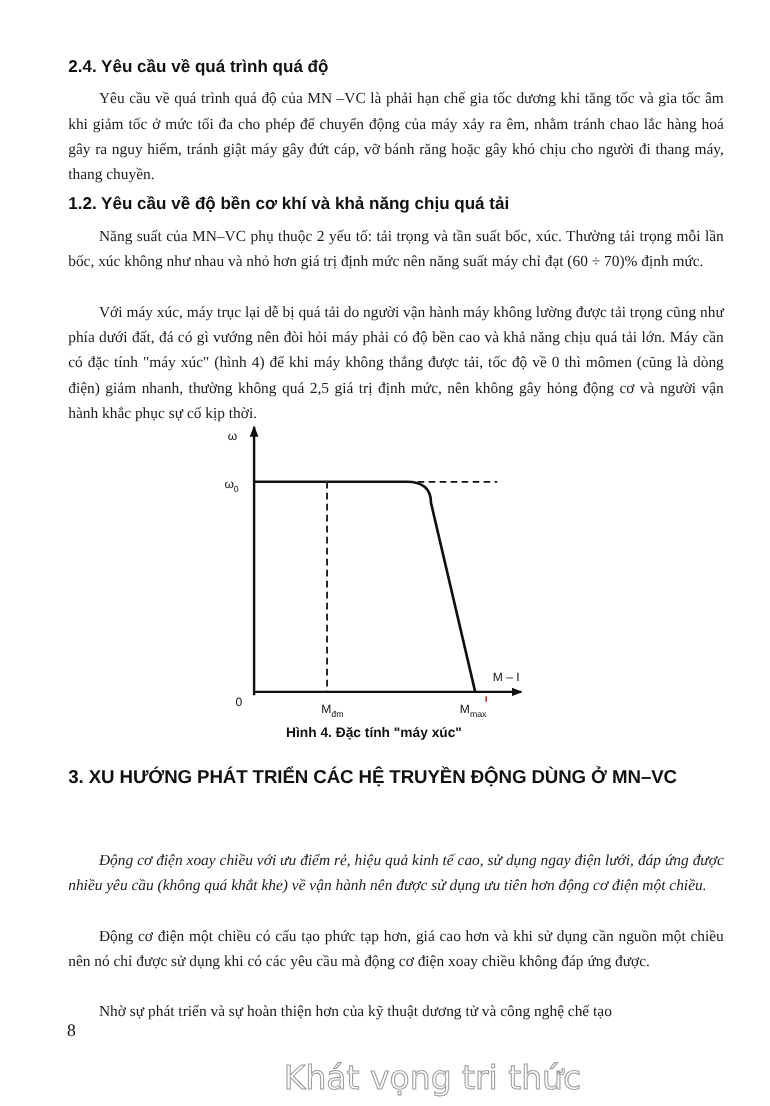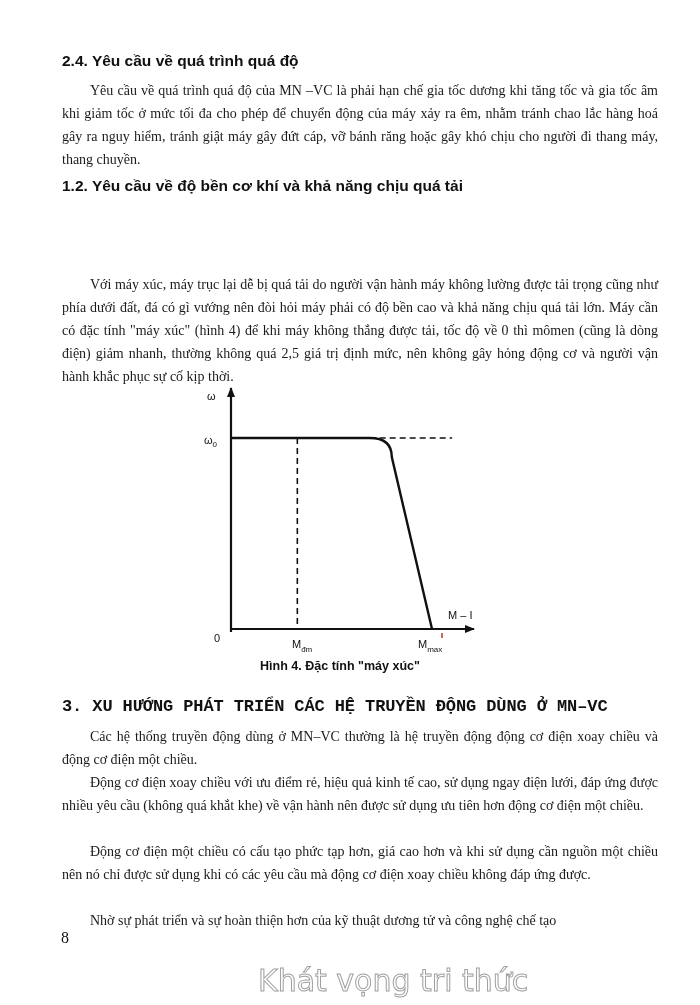--- a/index.html
+++ b/index.html
@@ -1,39 +1,40 @@
 <!DOCTYPE html>
 <html><head>
 <meta charset="utf-8">
 <style>
   html, body { margin: 0; padding: 0; background: #ffffff; }
   body { width: 700px; height: 1005px; position: relative; overflow: hidden; color: #1a1a1a; }
   .page { position: absolute; left: 0; top: 0; width: 688px; height: 1005px; }
   .h2 { position: absolute; left: 62px; font-family: "Liberation Sans", sans-serif; font-weight: bold; font-size: 15.5px; color: #111; white-space: nowrap; }
-  .h1 { position: absolute; left: 62px; font-family: Liberation Mono, monospace; font-weight: bold; font-size: 17px; color: #111; white-space: nowrap; letter-spacing: -0.1px; }
+  .h1 { position: absolute; left: 62px; font-family: Liberation Sans, sans-serif; font-weight: bold; font-size: 17px; color: #111; white-space: nowrap; letter-spacing: -0.1px; }
   .para { position: absolute; left: 62px; width: 596px; font-family: "Liberation Serif", serif; font-size: 14px; line-height: 23px; text-align: justify; text-indent: 28px; color: #1a1a1a; margin: 0; }
   .caption { position: absolute; left: 0; width: 700px; top: 659px; text-align: center; font-family: "Liberation Sans", sans-serif; font-weight: bold; font-size: 12.5px; color: #111; }
   .caption span { display: inline-block; margin-left: -20px; }
   .pagenum { position: absolute; left: 61px; top: 929px; font-family: "Liberation Serif", serif; font-size: 16px; color: #111; }
   .wm-main { position: absolute; left: 158px; top: 878px; font-family: "DejaVu Sans", sans-serif; font-size: 86px; color: transparent; -webkit-text-stroke: 1.2px #9a9a9a; letter-spacing: 1px; white-space: nowrap; }
   .wm-sub { position: absolute; left: 258px; top: 963px; font-family: "DejaVu Sans", sans-serif; font-size: 30px; color: transparent; -webkit-text-stroke: 1px #a0a0a0; white-space: nowrap; text-align: center; }
   svg.fig { position: absolute; left: 0; top: 0; }
   .ax-label { font-family: "Liberation Sans", sans-serif; font-size: 11px; fill: #111; }
   .tick-label { font-family: "Liberation Sans", sans-serif; font-size: 11px; fill: #111; }
   .sub { font-size: 8px; }
 </style>
 </head>
 <body>
 
 <div class="page">
 
   <div class="h2" style="top:52px;">2.4. Yêu cầu về quá trình quá độ</div>
   <p class="para" style="top:79px;">Yêu cầu về quá trình quá độ của MN –VC là phải hạn chế gia tốc dương khi tăng tốc và gia tốc âm khi giảm tốc ở mức tối đa cho phép để chuyển động của máy xảy ra êm, nhằm tránh chao lắc hàng hoá gây ra nguy hiểm, tránh giật máy gây đứt cáp, vỡ bánh răng hoặc gây khó chịu cho người đi thang máy, thang chuyền.</p>
 
   <div class="h2" style="top:177px;">1.2. Yêu cầu về độ bền cơ khí và khả năng chịu quá tải</div>
+  <p class="para" style="top:204px;">Năng suất của MN–VC phụ thuộc 2 yếu tố: tải trọng và tần suất bốc, xúc. Thường tải trọng mỗi lần bốc, xúc không như nhau và nhỏ hơn giá trị định mức nên năng suất máy chỉ đạt (60 ÷ 70)% định mức.</p>
   <p class="para" style="top:273px;">Với máy xúc, máy trục lại dễ bị quá tải do người vận hành máy không lường được tải trọng cũng như phía dưới đất, đá có gì vướng nên đòi hỏi máy phải có độ bền cao và khả năng chịu quá tải lớn. Máy cần có đặc tính "máy xúc" (hình 4) để khi máy không thắng được tải, tốc độ về 0 thì mômen (cũng là dòng điện) giảm nhanh, thường không quá 2,5 giá trị định mức, nên không gây hỏng động cơ và người vận hành khắc phục sự cố kịp thời.</p>
 
   <svg class="fig" width="700" height="1005">
     <defs>
       <marker id="arrow" markerWidth="10" markerHeight="8" refX="9" refY="4" orient="auto" markerUnits="userSpaceOnUse">
         <path d="M0,0 L10,4 L0,8 Z" fill="#111"></path>
       </marker>
     </defs>
     <line id="y-axis" x1="231" y1="632" x2="231" y2="388" stroke="#111" stroke-width="2.2" marker-end="url(#arrow)"></line>
     <line id="x-axis" x1="231" y1="629" x2="474" y2="629" stroke="#111" stroke-width="2.2" marker-end="url(#arrow)"></line>
@@ -46,20 +47,19 @@
     <text class="tick-label" x="204" y="444"><tspan>ω</tspan><tspan class="sub" dy="3">0</tspan></text>
     <text class="tick-label" x="448" y="619">M – I</text>
     <text class="tick-label" x="214" y="642">0</text>
     <text class="tick-label" x="292" y="648"><tspan>M</tspan><tspan class="sub" dy="4">đm</tspan></text>
     <text class="tick-label" x="418" y="648"><tspan>M</tspan><tspan class="sub" dy="4">max</tspan></text>
   </svg>
 
   <div class="caption"><span>Hình 4. Đặc tính "máy xúc"</span></div>
 
   <div class="h1" style="top:697px;">3. XU HƯỚNG PHÁT TRIỂN CÁC HỆ TRUYỀN ĐỘNG DÙNG Ở MN–VC</div>
-  <p class="para" style="top:725px;">Các hệ thống truyền động dùng ở MN–VC thường là hệ truyền động động cơ điện xoay chiều và động cơ điện một chiều.</p>
-  <p class="para" style="top:771px;">Động cơ điện xoay chiều với ưu điểm rẻ, hiệu quả kinh tế cao, sử dụng ngay điện lưới, đáp ứng được nhiều yêu cầu (không quá khắt khe) về vận hành nên được sử dụng ưu tiên hơn động cơ điện một chiều.</p>
+  <p class="para" style="top:771px;font-style:italic;">Động cơ điện xoay chiều với ưu điểm rẻ, hiệu quả kinh tế cao, sử dụng ngay điện lưới, đáp ứng được nhiều yêu cầu (không quá khắt khe) về vận hành nên được sử dụng ưu tiên hơn động cơ điện một chiều.</p>
   <p class="para" style="top:840px;">Động cơ điện một chiều có cấu tạo phức tạp hơn, giá cao hơn và khi sử dụng cần nguồn một chiều nên nó chỉ được sử dụng khi có các yêu cầu mà động cơ điện xoay chiều không đáp ứng được.</p>
   <p class="para" style="top:909px;">Nhờ sự phát triển và sự hoàn thiện hơn của kỹ thuật dương tử và công nghệ chế tạo</p>
 
   <div class="pagenum">8</div>
   <div class="wm-sub">Khát vọng tri thức</div>
 </div>
 
 </body></html>

